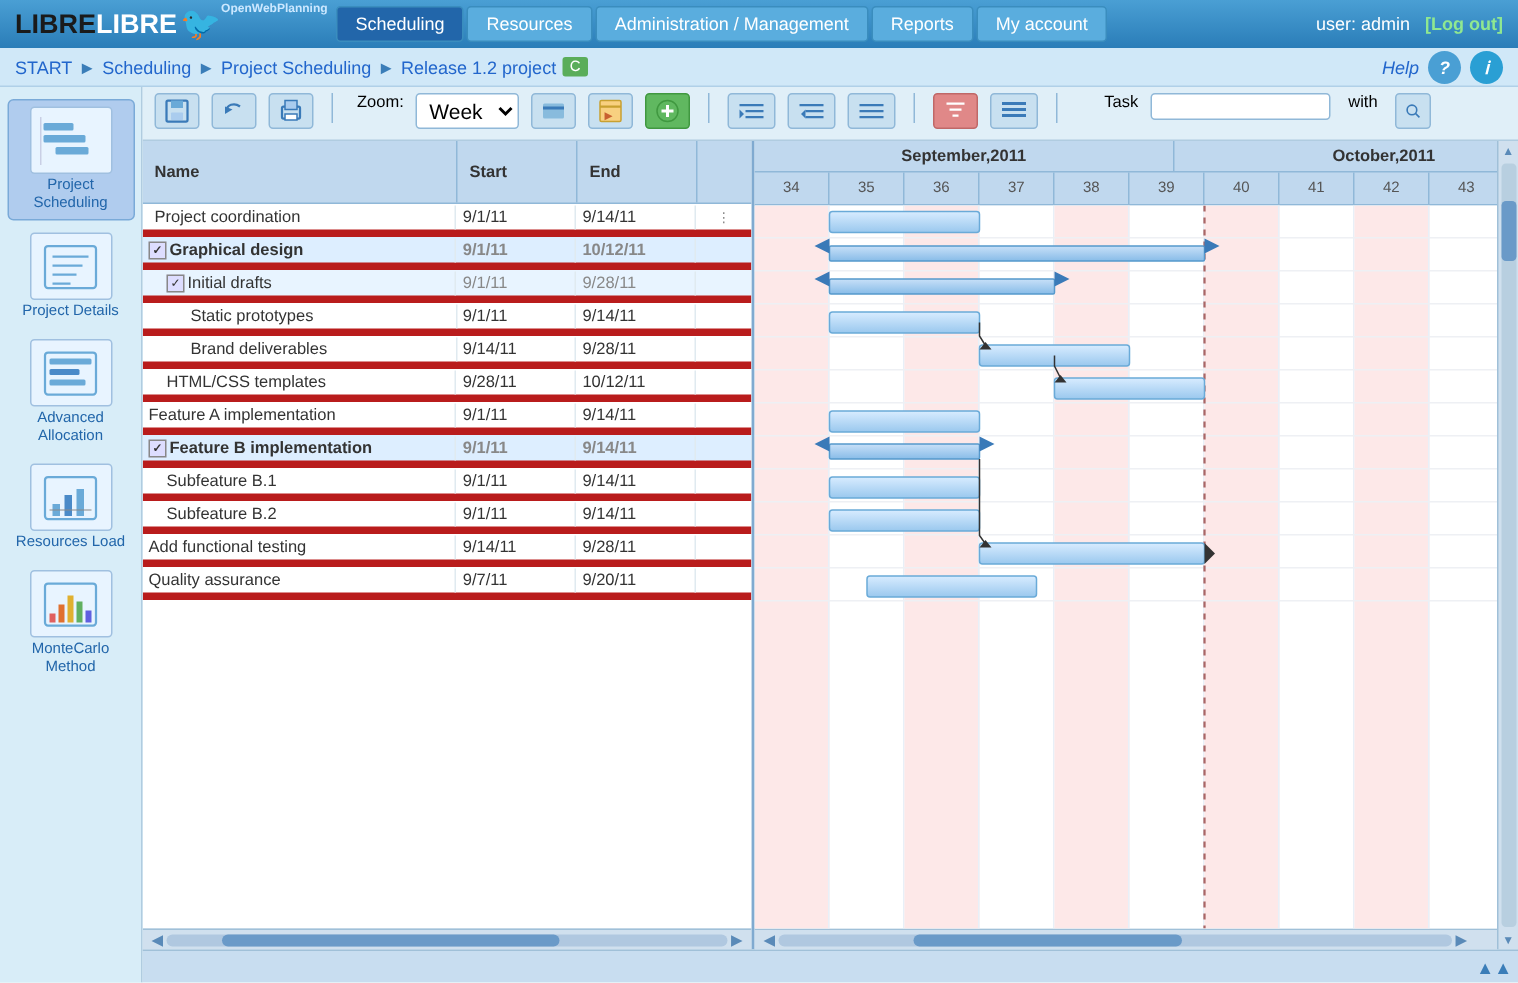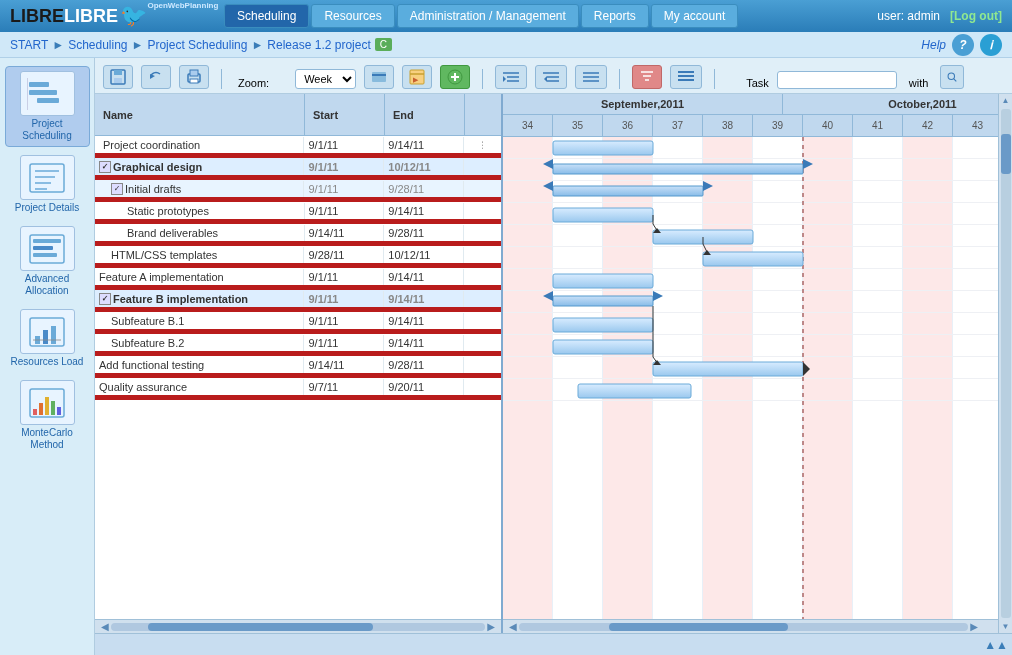--- a/index.html
+++ b/index.html
@@ -29,24 +29,24 @@
     #sidebar { width: 95px; background: #d8edf8; border-right: 1px solid #b0cce0; display: flex; flex-direction: column; align-items: center; padding: 8px 4px; gap: 4px; overflow-y: auto; }
     .sidebar-item { display: flex; flex-direction: column; align-items: center; cursor: pointer; padding: 4px; border-radius: 4px; width: 85px; text-align: center; }
     .sidebar-item.active { background: #b0ccee; border: 1px solid #7aaad8; }
     .sidebar-icon { width: 55px; height: 45px; background: #e8f4ff; border: 1px solid #a0c0e0; border-radius: 3px; display: flex; align-items: center; justify-content: center; margin-bottom: 2px; }
     .sidebar-label { font-size: 10px; color: #2266aa; text-align: center; line-height: 1.2; }
 
     
     #content { flex: 1; display: flex; flex-direction: column; overflow: hidden; }
 
     
-    #toolbar { background: #e0eff8; border-bottom: 1px solid #b0cce0; padding: 4px 8px; display: flex; align-items: flex-end; gap: 8px; height: 36px; }
+    #toolbar { background: #e0eff8; border-bottom: 1px solid #b0cce0; padding: 4px 8px; display: flex; align-items: flex-start; gap: 8px; height: 36px; }
     .tool-btn { background: #c8e0f0; border: 1px solid #90b8d8; border-radius: 3px; padding: 2px 6px; cursor: pointer; font-size: 11px; display: flex; align-items: center; justify-content: center; min-width: 24px; height: 24px; }
     .zoom-label { font-size: 11px; margin-left: 4px; }
-    .zoom-select { border: 1px solid #90b8d8; border-radius: 3px; padding: 2px 4px; font-size: 11px; background: white; margin-left: 18px; }
+    .zoom-select { border: 1px solid #90b8d8; border-radius: 3px; padding: 2px 4px; font-size: 14px; background: white; }
     .tool-sep { width: 1px; height: 20px; background: #90b8d8; margin: 0 4px; }
     .task-label { font-size: 11px; margin-left: 19px; }
     .task-input { border: 1px solid #90b8d8; border-radius: 3px; padding: 2px 6px; font-size: 11px; width: 120px; }
     .with-label { font-size: 11px; margin: 0 4px; }
     .search-icon-btn { background: #c8e0f0; border: 1px solid #90b8d8; border-radius: 3px; padding: 2px 6px; cursor: pointer; font-size: 11px; display: flex; align-items: center; justify-content: center; width: 24px; height: 24px; }
 
     
     #gantt-container { display: flex; flex: 1; overflow: hidden; }
 
     

